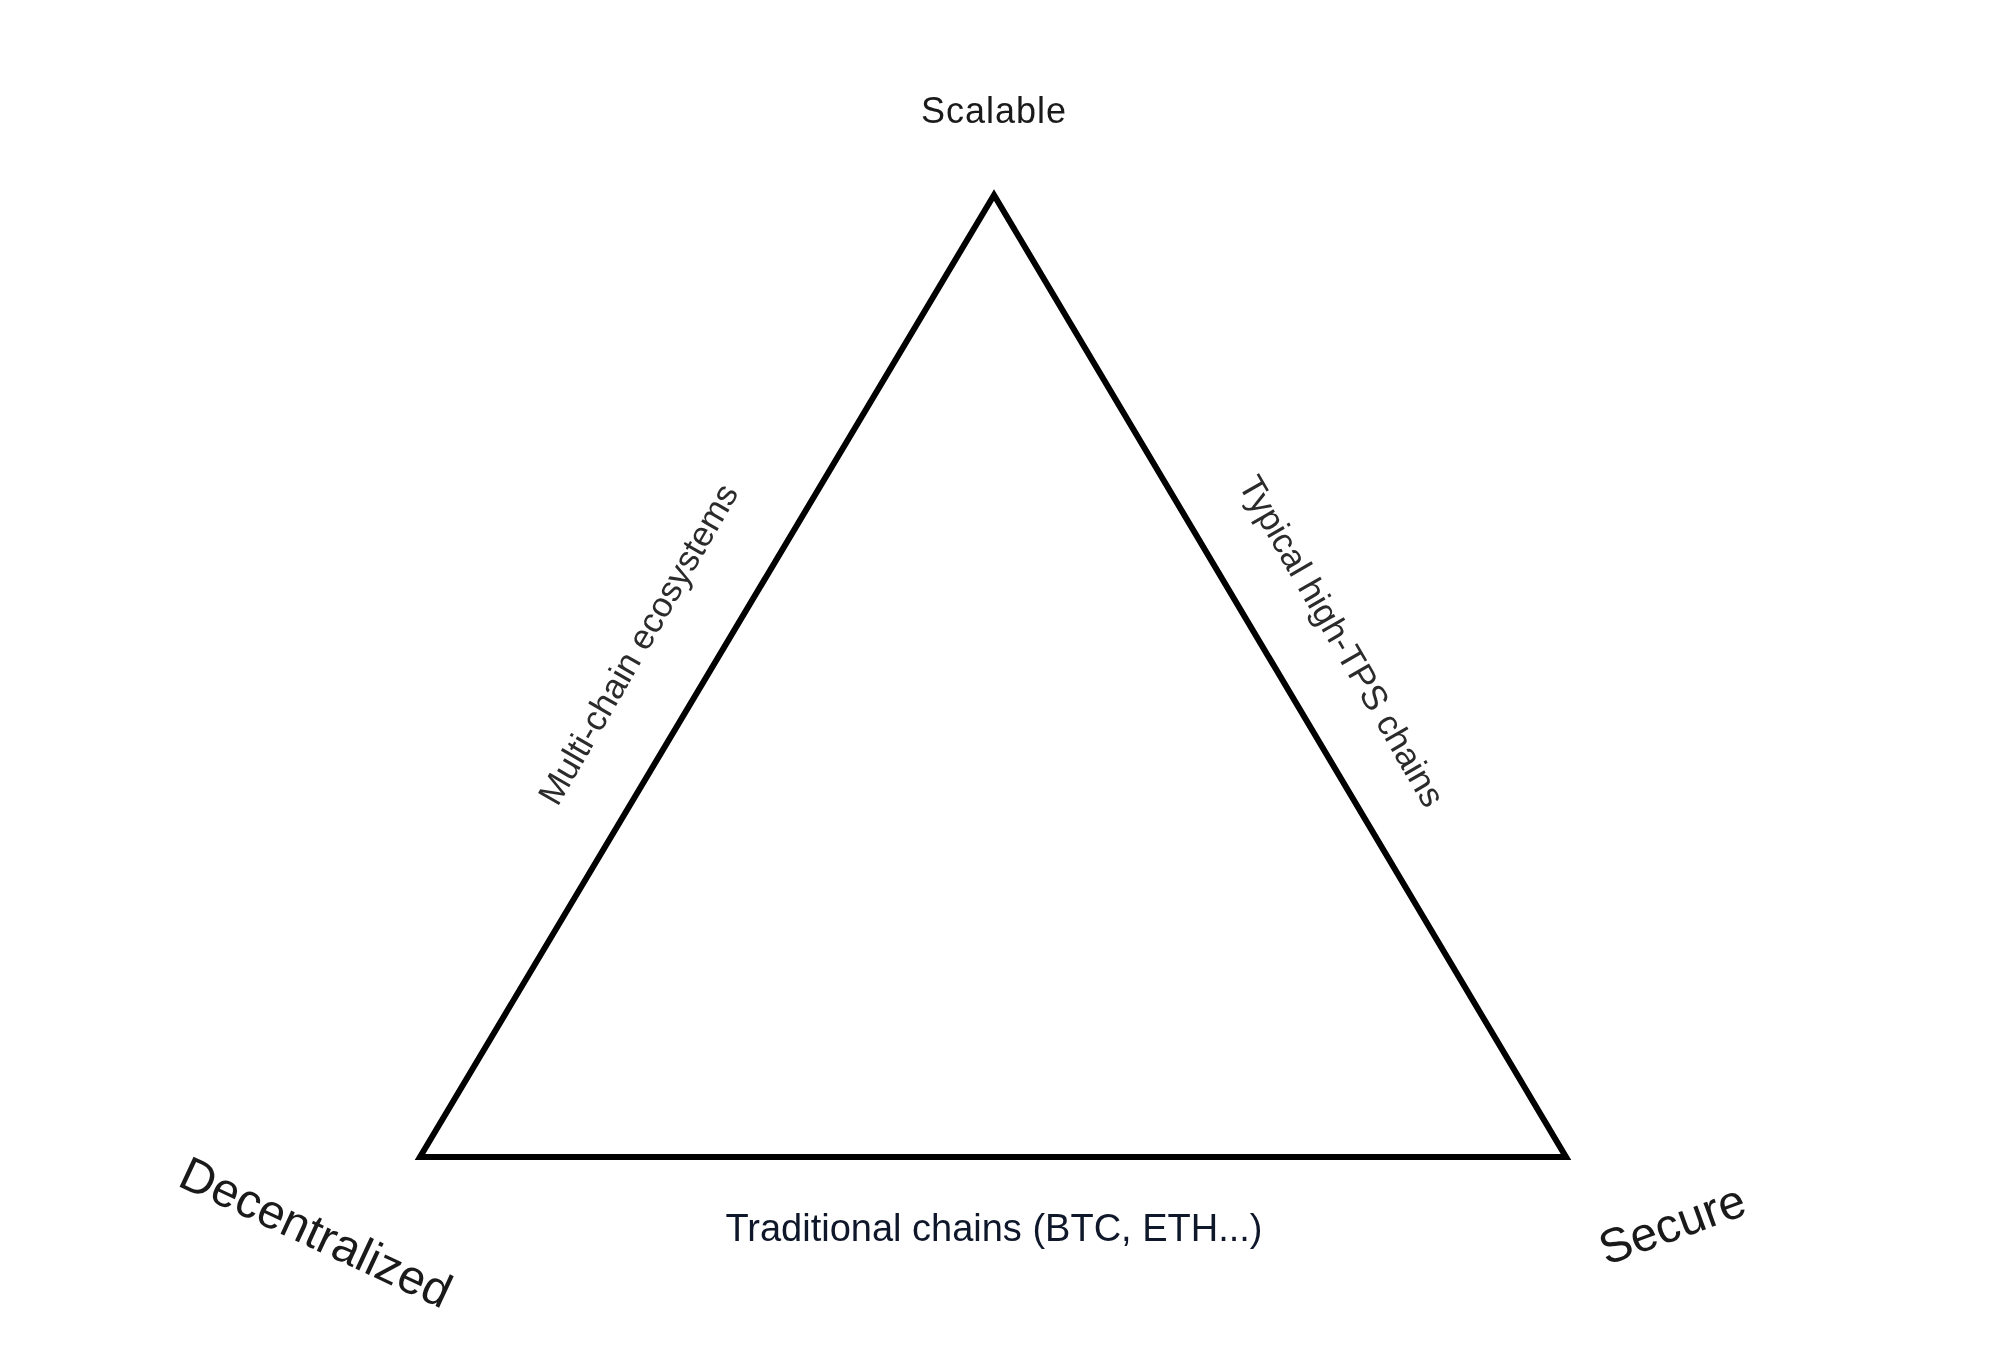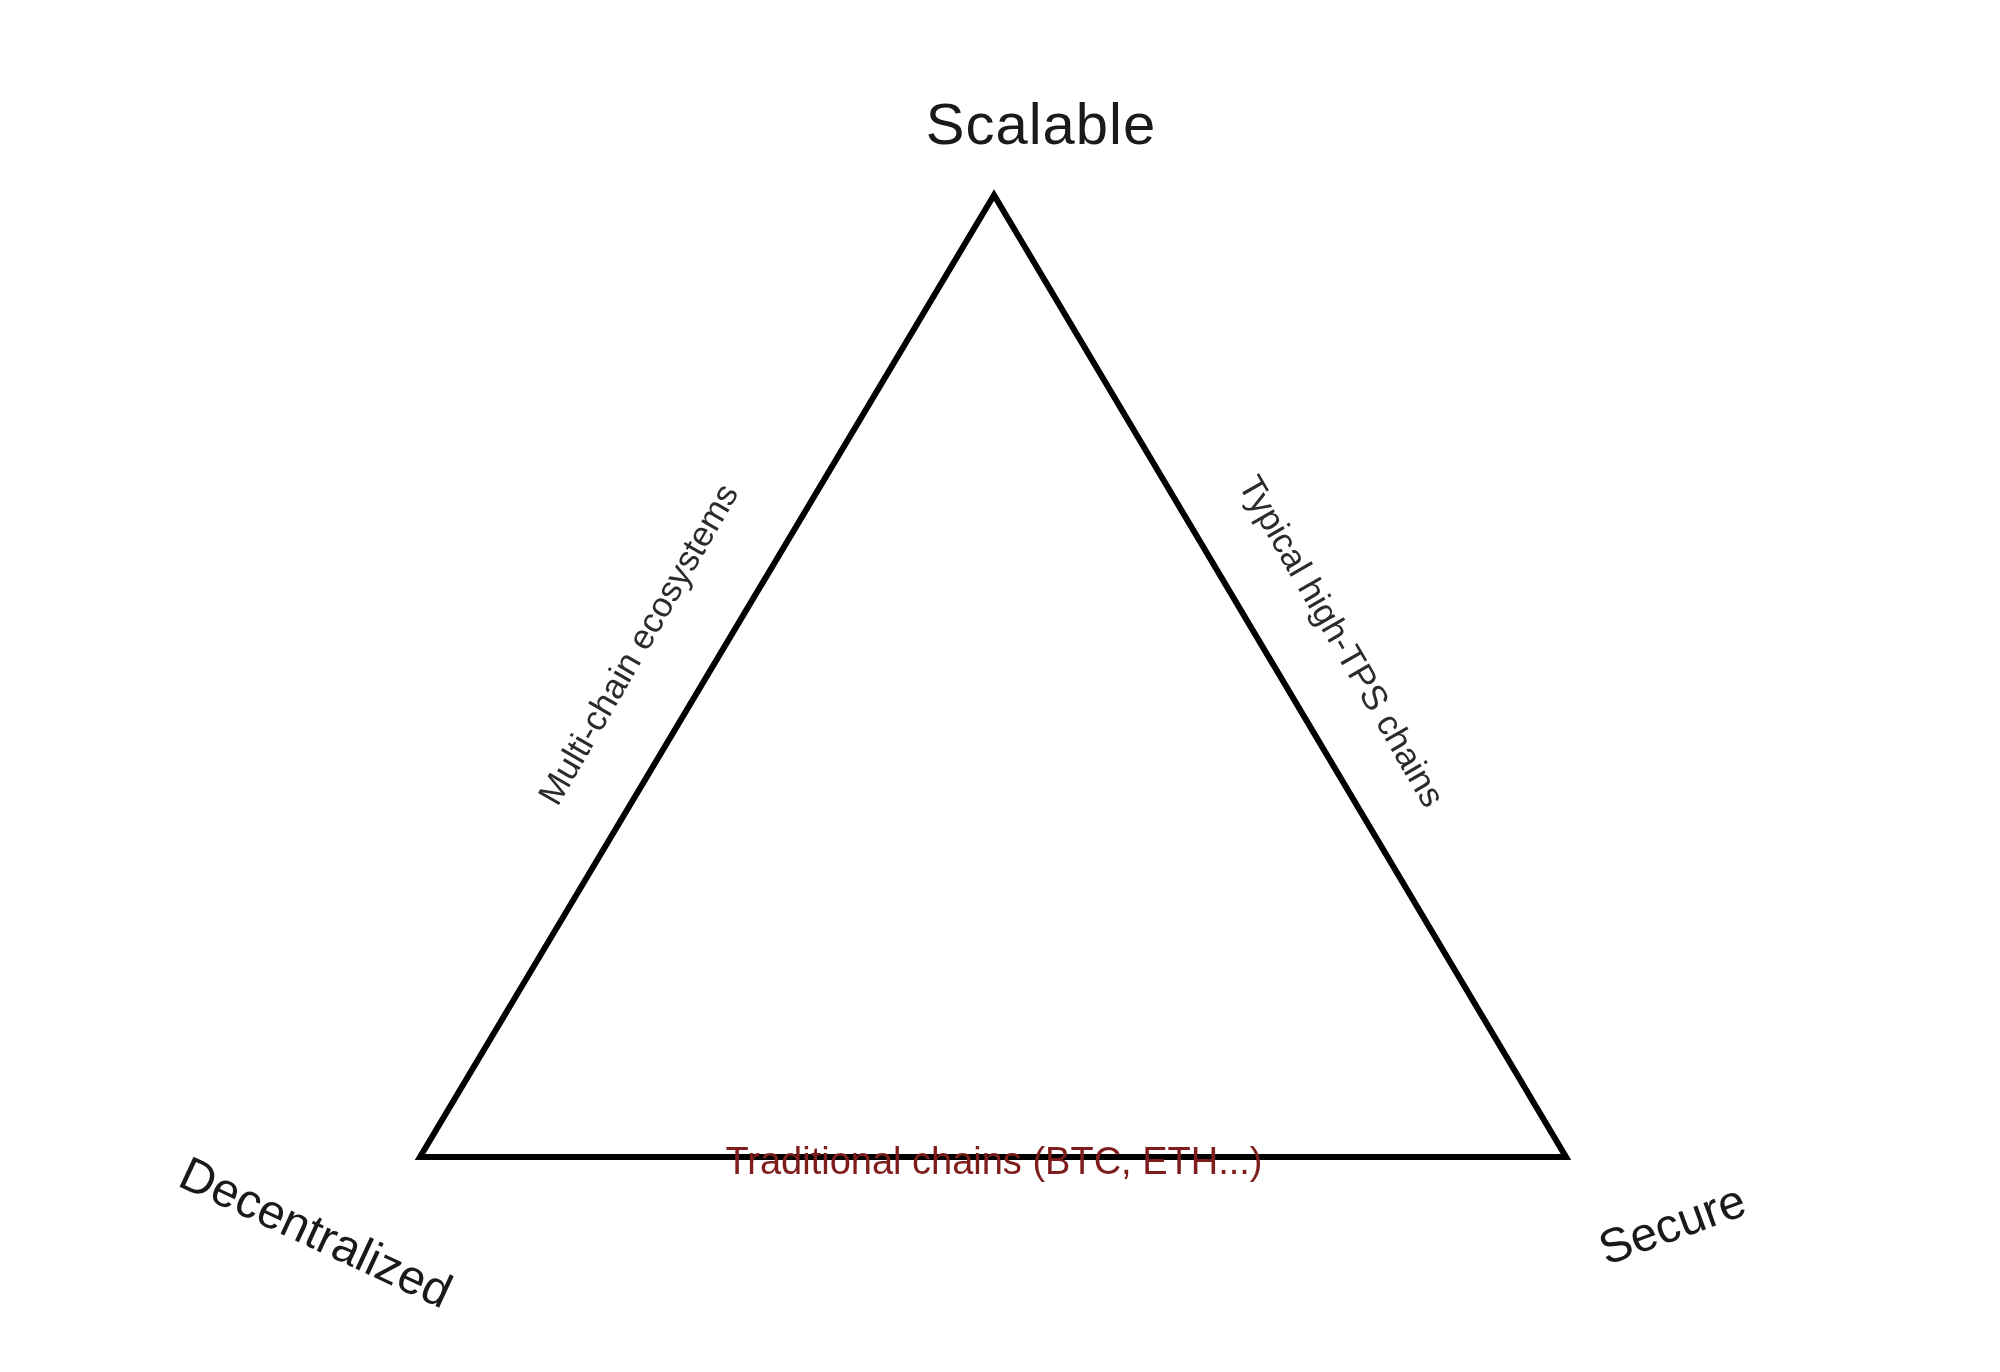--- a/index.html
+++ b/index.html
@@ -25,24 +25,23 @@
   }
   .label {
     position: absolute;
     white-space: nowrap;
     color: #1a1a1a;
   }
   .vertex-label-top {
     left: 994px;
     top: 90px;
     transform: translateX(-50%);
-    font-size: 58px;
+    font-size: 36px;
     font-weight: 400;
     letter-spacing: 1px;
-    margin-left: 47px;
   }
   .vertex-label-bottom-left {
     left: 316px;
     top: 1232px;
     transform: translate(-50%, -50%) rotate(25deg);
     font-size: 48px;
     font-weight: 400;
   }
   .vertex-label-bottom-right {
     left: 1672px;
@@ -60,24 +59,24 @@
   }
   .edge-label-right {
     left: 1342px;
     top: 641px;
     transform: translate(-50%, -50%) rotate(60deg);
     font-size: 35px;
     color: #2b2b2b;
   }
   .edge-label-bottom {
     left: 994px;
-    top: 1161px;
+    top: 1228px;
     transform: translate(-50%, -50%);
     font-size: 38px;
-    color: #7f1d1d;
+    color: #0f172a;
   }
 </style>
 </head>
 <body>
 
 <div class="canvas">
 
   <svg class="triangle-svg" viewBox="0 0 2000 1372" xmlns="http://www.w3.org/2000/svg" aria-hidden="true">
     <polygon points="994,195 1566,1157 420,1157" fill="none" stroke="#000000" stroke-width="6" stroke-linejoin="miter"></polygon>
   </svg>

